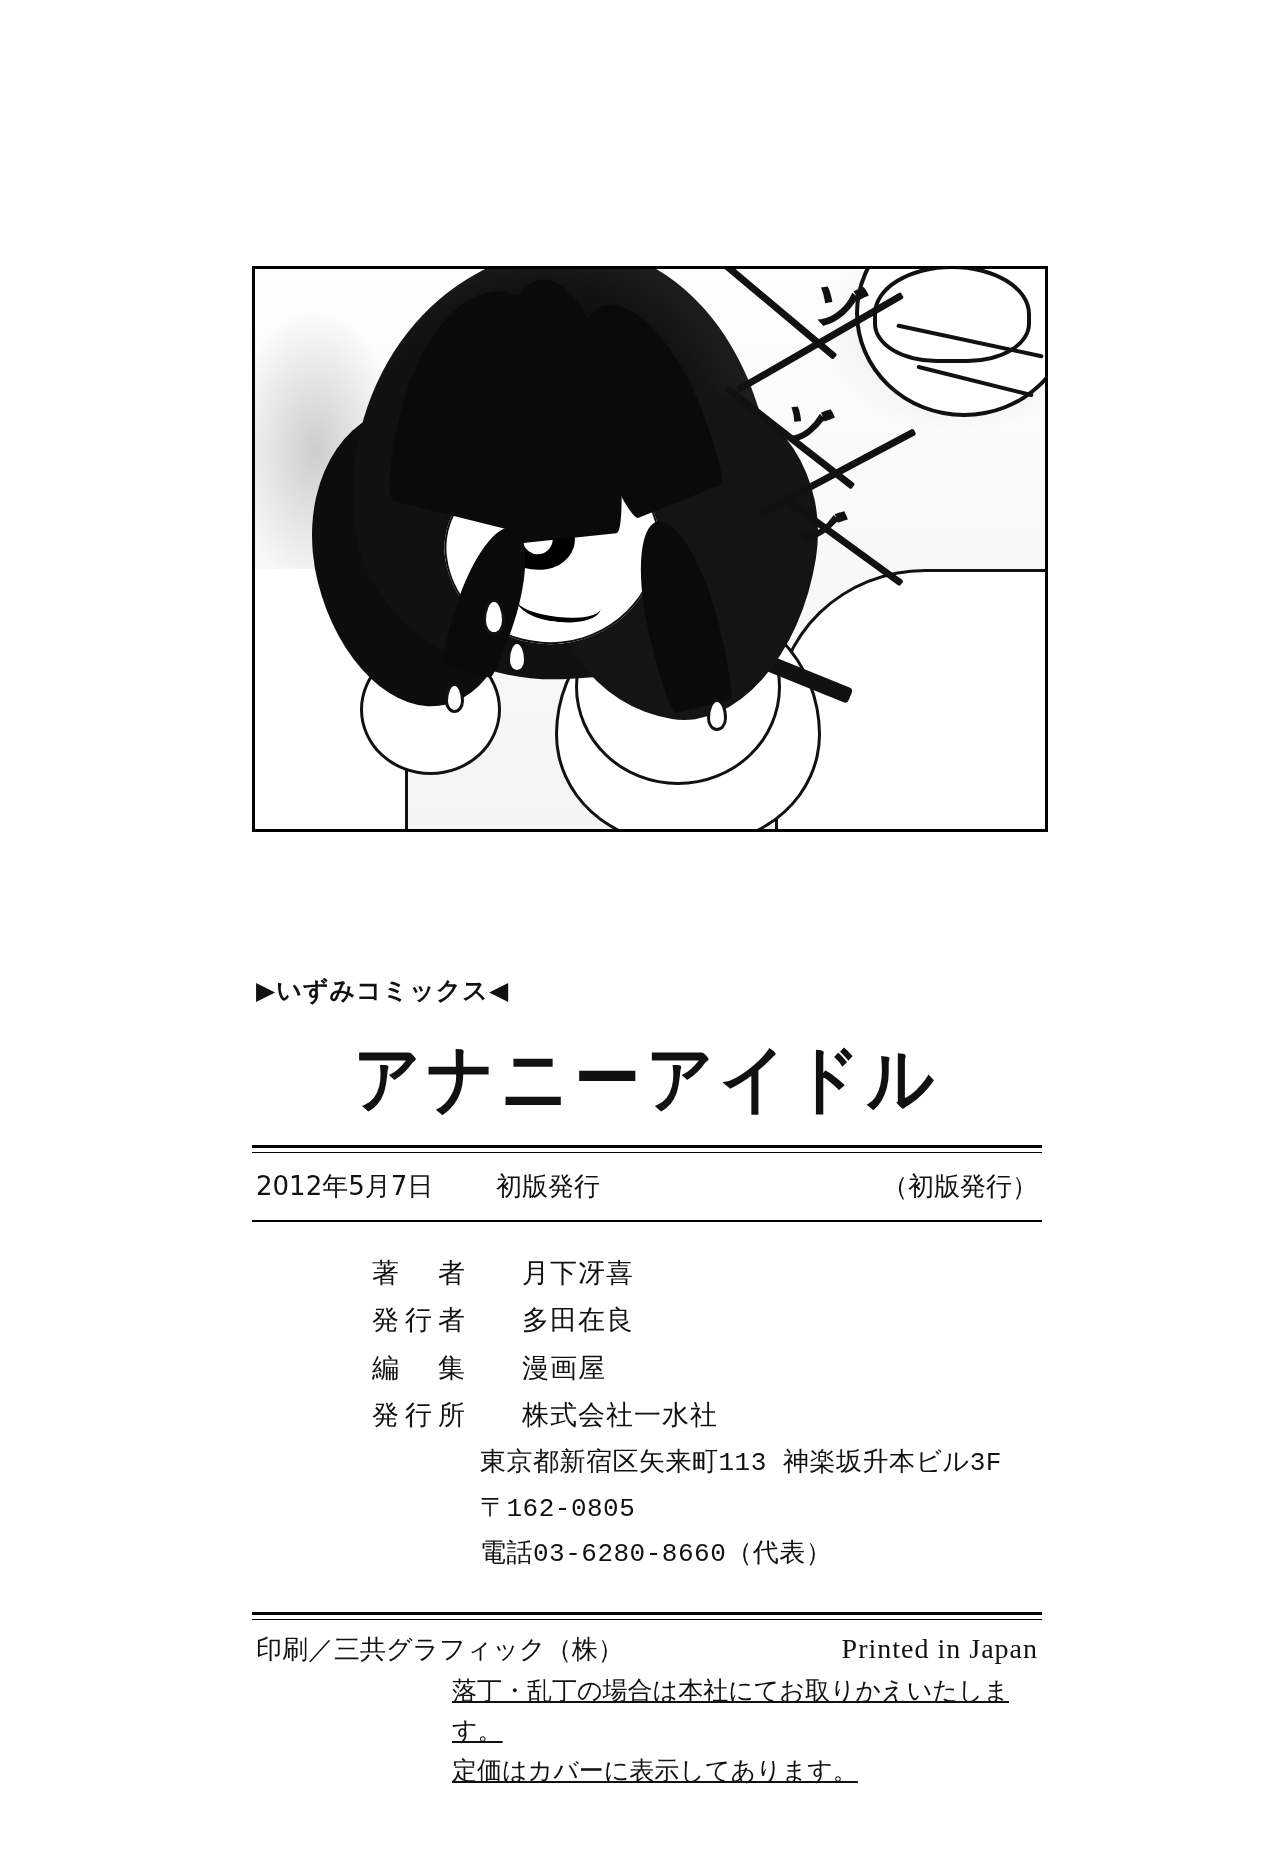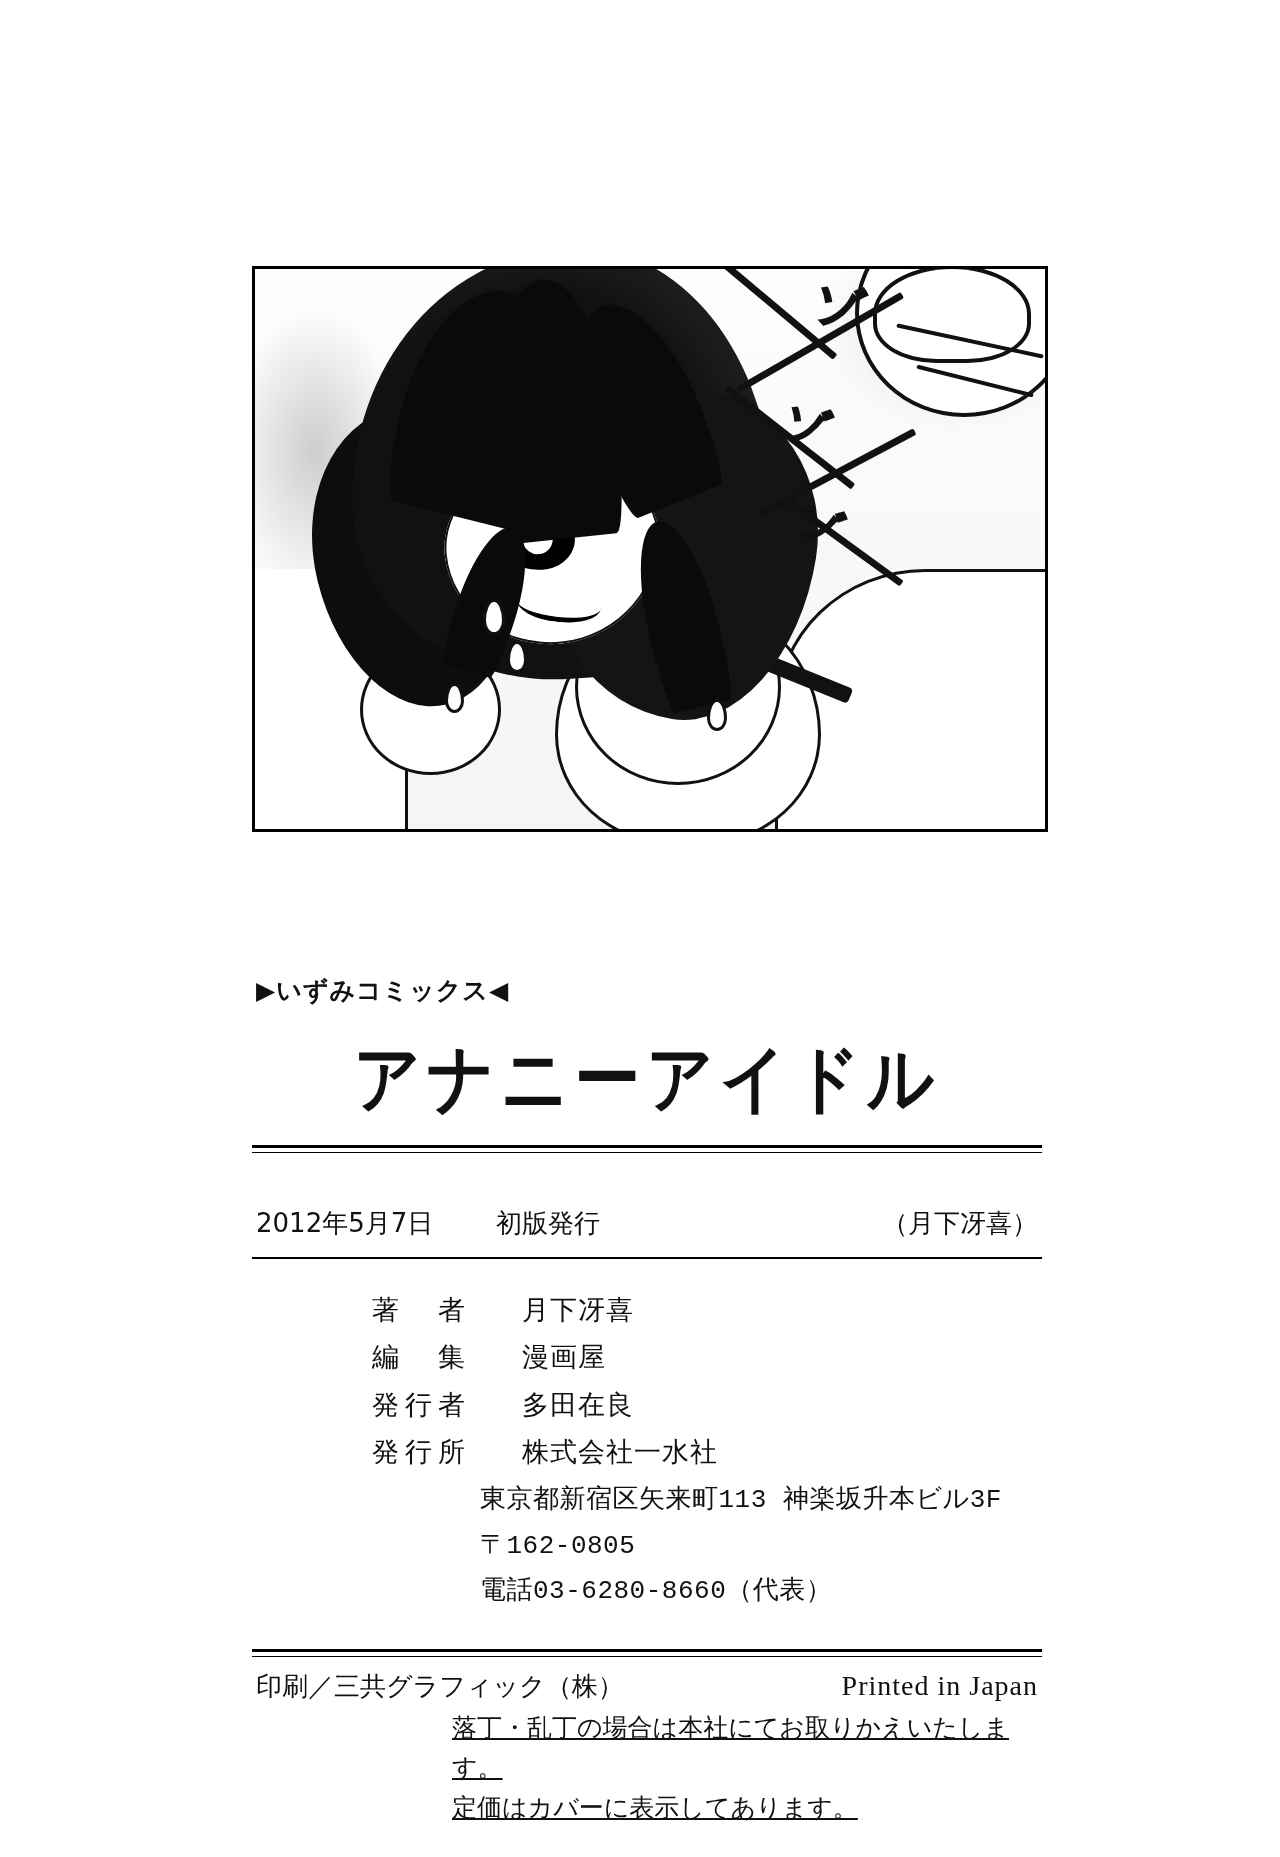--- a/index.html
+++ b/index.html
@@ -262,21 +262,21 @@
   }
   .pubrow {
     display: flex;
     align-items: baseline;
     font-family: "DejaVu Sans", "Liberation Sans", sans-serif;
     font-size: 26px;
     margin-top: 16px;
     margin-bottom: 16px;
     padding: 0 4px;
   }
-  .pubrow .date { width: 240px; margin-top: 37px; }
+  .pubrow .date { width: 240px; }
   .pubrow .edition { flex: 1; }
   .pubrow .seal { text-align: right; }
 
   .credits {
     margin-top: 30px;
     padding-left: 120px;
     font-family: Liberation Mono, monospace;
     font-size: 27px;
     line-height: 1.75;
   }
@@ -381,37 +381,37 @@
 
     <div class="imprint">▶いずみコミックス◀</div>
 
     <div class="booktitle">アナニーアイドル</div>
 
     <div class="rule-double"></div>
 
     <div class="pubrow">
       <div class="date">2012年5月7日</div>
       <div class="edition">初版発行</div>
-      <div class="seal">（月下冴喜）</div>
+      <div class="seal">（初版発行）</div>
     </div>
 
     <div class="rule-single"></div>
 
     <div class="credits">
       <div class="credit-line">
         <span class="credit-label">著　者</span>
         <span class="credit-value">月下冴喜</span>
       </div>
       <div class="credit-line">
+        <span class="credit-label">発行者</span>
+        <span class="credit-value">多田在良</span>
+      </div>
+      <div class="credit-line">
         <span class="credit-label">編　集</span>
         <span class="credit-value">漫画屋</span>
-      </div>
-      <div class="credit-line">
-        <span class="credit-label">発行者</span>
-        <span class="credit-value">多田在良</span>
       </div>
       <div class="credit-line">
         <span class="credit-label">発行所</span>
         <span class="credit-value">株式会社一水社</span>
       </div>
 
       <div class="addr-line">東京都新宿区矢来町113 神楽坂升本ビル3F</div>
       <div class="addr-line">〒162-0805</div>
       <div class="addr-line">電話03-6280-8660（代表）</div>
     </div>

